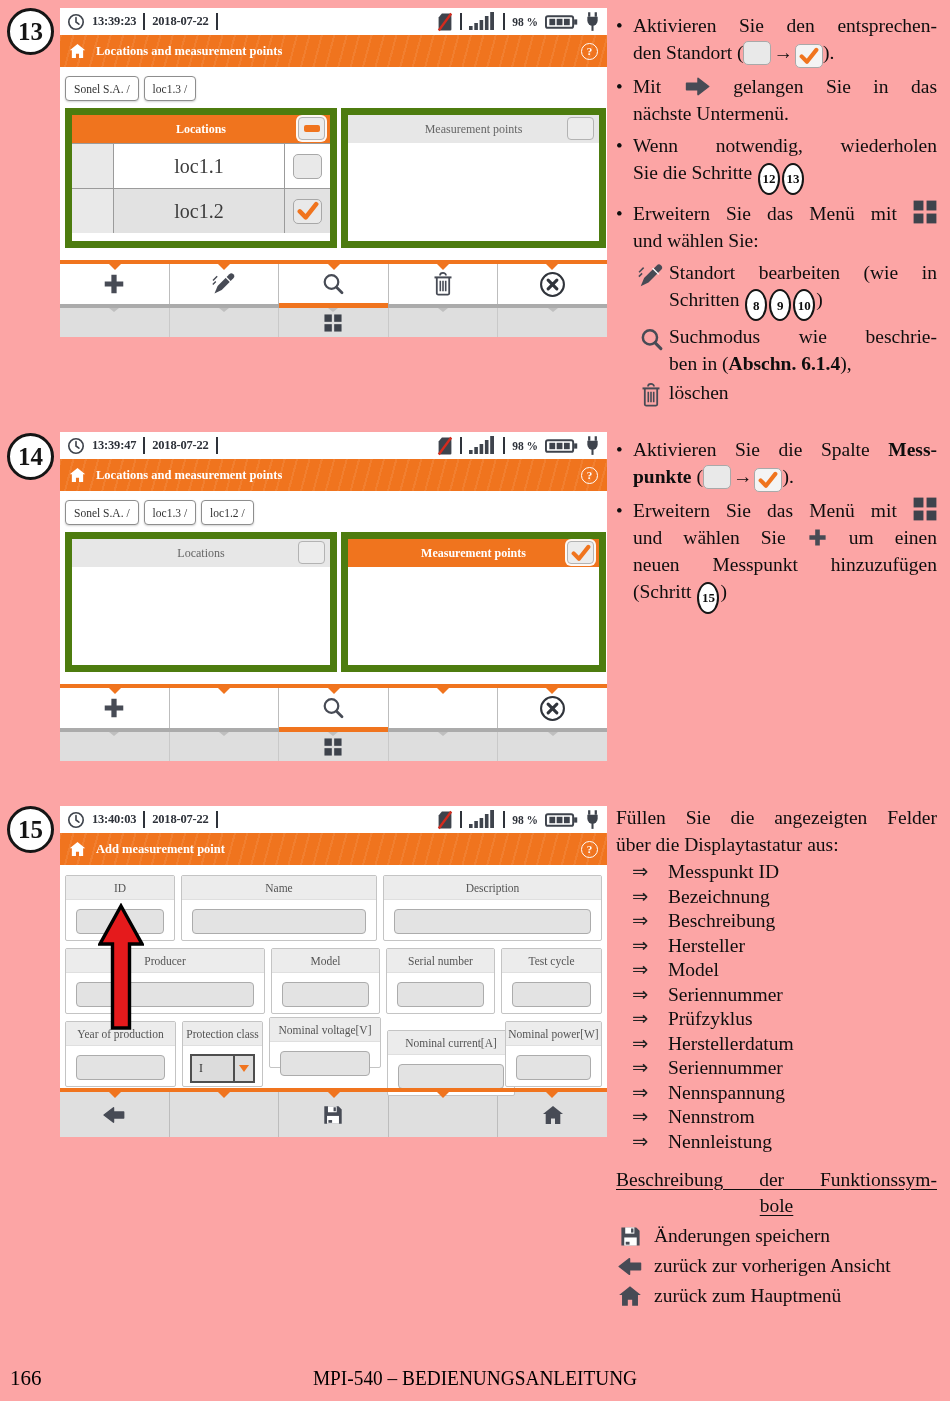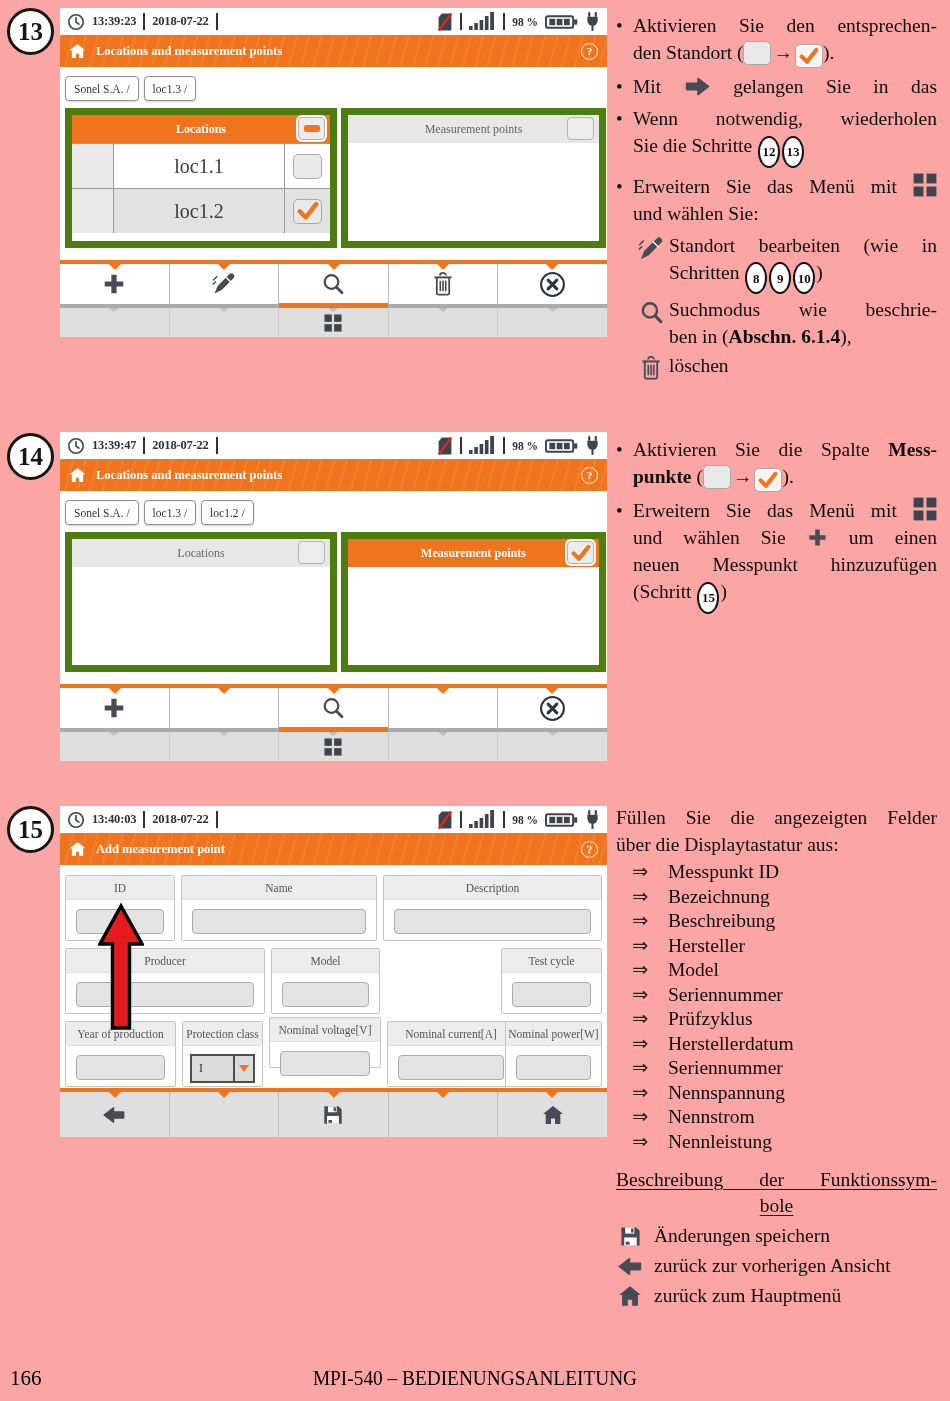--- a/index.html
+++ b/index.html
@@ -281,20 +281,21 @@
               </svg>
             </span><span>).</span></div>
       </div>
     </div>
     <div class="bullet">
         <span class="bdot">•</span>
       <div class="btext">
         <div class="j"><span>Mit</span> <svg class="ig" width="27" height="21" viewBox="0 0 26 20">
               <path d="M2.5 6.8h11V2.2L23.8 10 13.5 17.8V13.2h-11Z" fill="#474B55" stroke="#474B55" stroke-width="1.5" stroke-linejoin="round"></path>
             </svg> <span>gelangen Sie in das</span></div>
+        <div>nächste Untermenü.</div>
       </div>
     </div>
     <div class="bullet">
         <span class="bdot">•</span>
       <div class="btext">
         <div class="j">Wenn notwendig, wiederholen</div>
         <div><span>Sie die Schritte</span> <span class="numb">12</span><span class="numb">13</span></div>
       </div>
     </div>
     <div class="bullet">
@@ -573,20 +574,24 @@
       </div>
 
       <div class="fcard" style="left:5px;top:83px;width:200px;height:66px">
         <div class="flabel">Producer</div>
         <div class="finput"></div>
       </div>
       <div class="fcard" style="left:211px;top:83px;width:109px;height:66px">
         <div class="flabel">Model</div>
         <div class="finput"></div>
       </div>
+      <div class="fcard" style="left:326px;top:83px;width:109px;height:66px">
+        <div class="flabel">Serial number</div>
+        <div class="finput"></div>
+      </div>
       <div class="fcard" style="left:5px;top:156px;width:111px;height:66px">
         <div class="flabel">Year of production</div>
         <div class="finput"></div>
       </div>
 
       <div class="fcard" style="left:441px;top:83px;width:101px;height:66px">
         <div class="flabel">Test cycle</div>
         <div class="finput"></div>
       </div>
       <div class="fcard" style="left:122px;top:156px;width:81px;height:66px">
@@ -595,21 +600,21 @@
           <span class="val">I</span>
           <span class="dd">
               <span class="tri-o"></span>
             </span>
         </div>
       </div>
       <div class="fcard" style="left:209px;top:152px;width:112px;height:51px">
         <div class="flabel">Nominal voltage[V]</div>
         <div class="finput"></div>
       </div>
-      <div class="fcard" style="left:327px;top:156px;width:128px;height:66px">
+      <div class="fcard" style="left:327px;top:165px;width:128px;height:66px">
         <div class="flabel">Nominal current[A]</div>
         <div class="finput"></div>
       </div>
       <div class="fcard" style="left:445px;top:156px;width:97px;height:66px">
         <div class="flabel">Nominal power[W]</div>
         <div class="finput"></div>
       </div>
 
       <svg class="redarrow" style="left:38px;top:38px" width="46" height="128" viewBox="0 0 46 128">
         <path d="M23 3 44 41H31.5V125H14.5V41H2Z" fill="#E51A1C" stroke="#000" stroke-width="3.4" stroke-linejoin="miter"></path>

